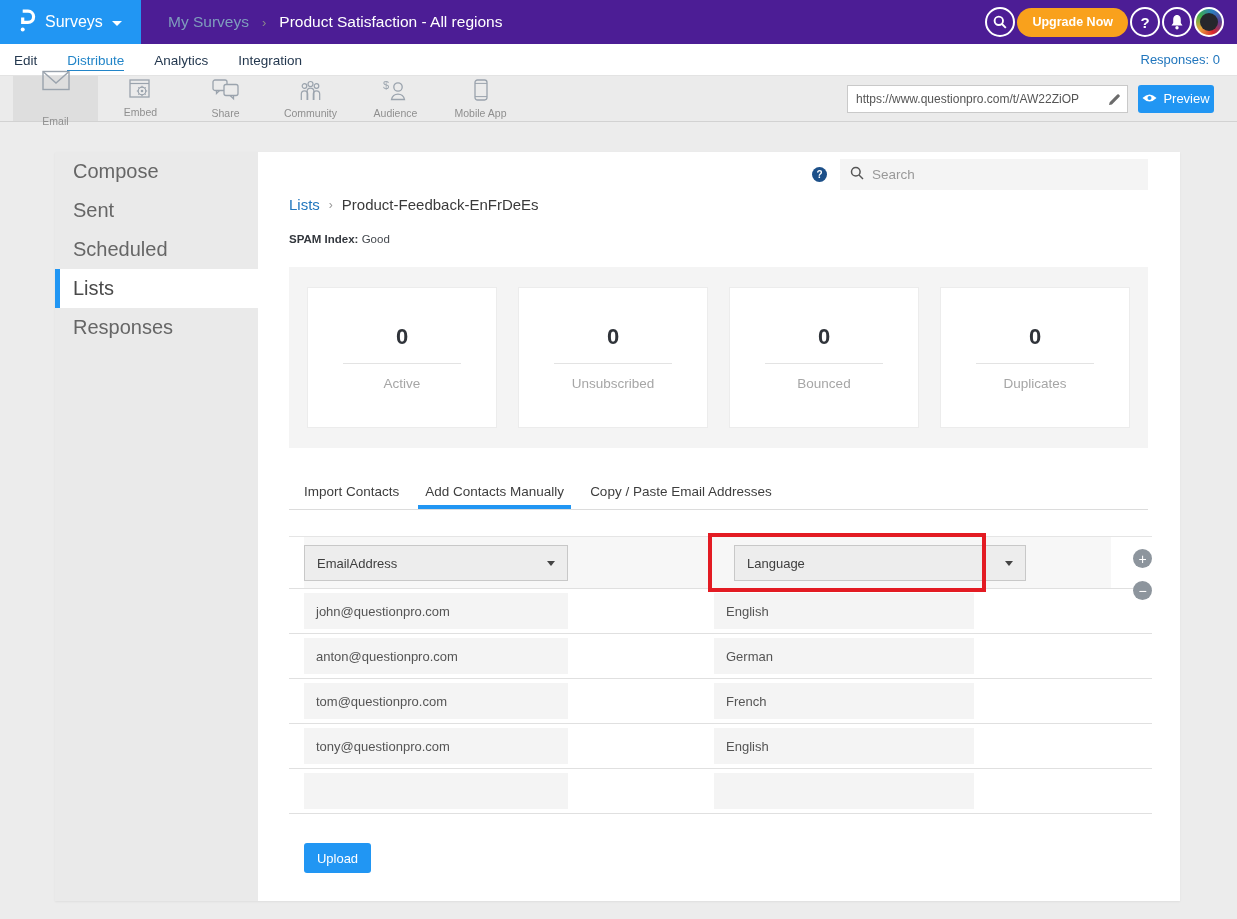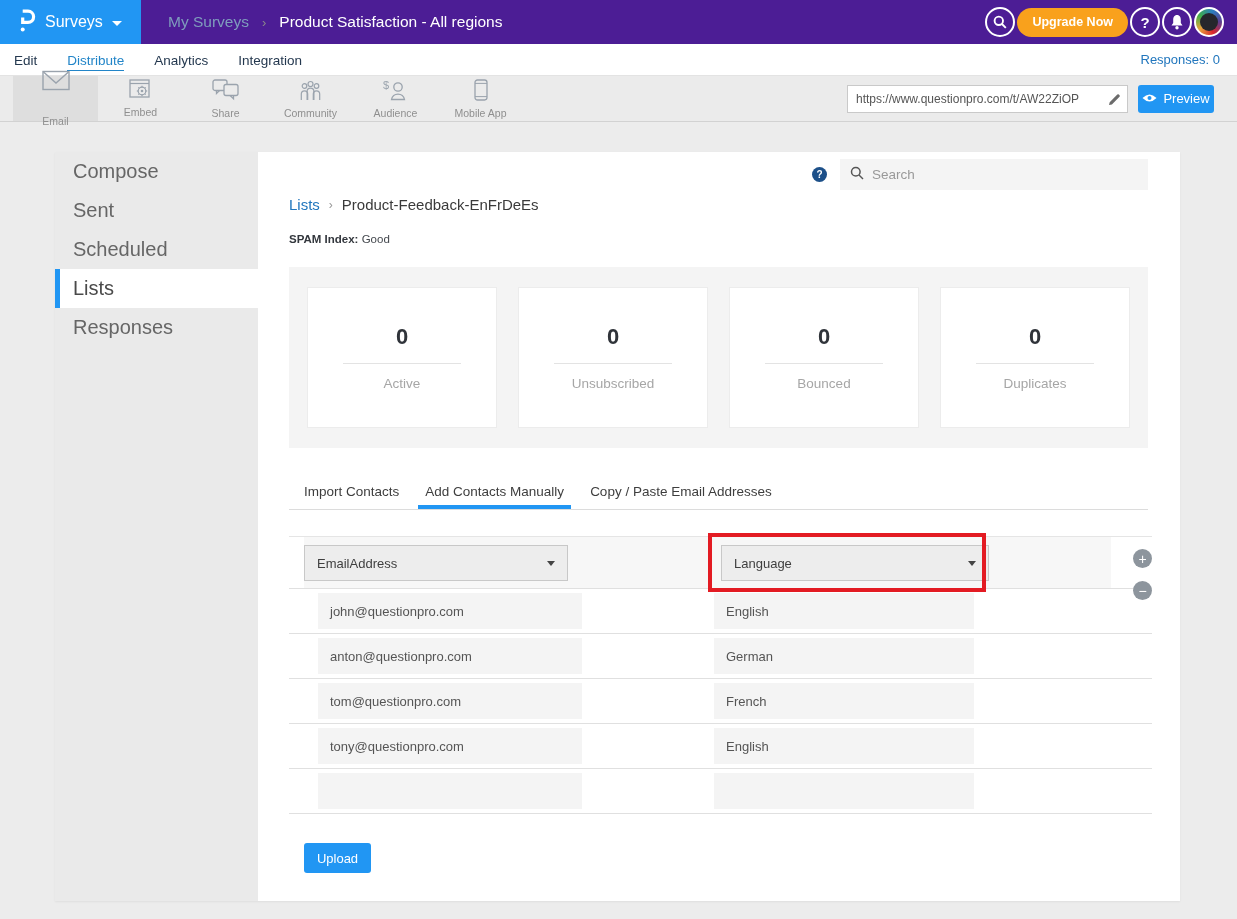--- a/index.html
+++ b/index.html
@@ -67,26 +67,26 @@
 .tabs .baseline{position:absolute;top:31px;left:0;width:859px;height:1px;background:#dcdcdc;}
 .tab{position:relative;font-size:13.5px;color:#3e3e3e;padding:6px 7px 0;margin-right:12px;cursor:pointer;}
 .tab:first-child{margin-left:8px;}
 .tab.active::after{content:"";position:absolute;left:0;right:0;top:27px;height:4px;background:#2196f3;z-index:1;}
 
 .form{position:absolute;top:384px;left:31px;width:863px;border-top:1px solid #e5e5e5;}
 .form-header{position:relative;height:52px;border-bottom:1px solid #e0e0e0;}
 .header-strip{position:absolute;left:15px;top:0;width:807px;height:51px;background:#f7f7f7;}
 .selectbox{position:absolute;top:8px;height:36px;background:#ededed;border:1px solid #c8c8c8;display:flex;align-items:center;padding:0 12px;font-size:13px;color:#3f3f3f;cursor:pointer;}
 .sel-email{left:15px;width:264px;}
-.sel-lang{left:432px;width:268px;}
+.sel-lang{left:445px;width:292px;}
 .caret-d{margin-left:auto;width:0;height:0;border-left:4.5px solid transparent;border-right:4.5px solid transparent;border-top:5px solid #444;}
 .red-box{position:absolute;left:419px;top:-4px;width:278px;height:59px;border:4px solid #e31b23;pointer-events:none;z-index:3;}
 .form-row{position:relative;height:45px;border-bottom:1px solid #e0e0e0;}
 .cellbox{position:absolute;top:4px;height:36px;background:#f4f4f4;display:flex;align-items:center;padding:0 12px;font-size:13px;color:#555;}
-.cell-email{left:29px;width:264px;}
+.cell-email{left:15px;width:264px;}
 .cell-lang{left:425px;width:260px;}
 .pmbtn{position:absolute;width:19px;height:19px;border-radius:50%;background:#8d959d;color:#fff;display:flex;align-items:center;justify-content:center;font-size:14px;line-height:1;cursor:pointer;z-index:2;}
 .plus{left:844px;top:12px;}
 .minus{left:844px;top:44px;}
 .upload{position:absolute;top:691px;left:46px;width:67px;height:30px;background:#2196f3;color:#fff;border:none;border-radius:3px;font-size:13px;cursor:pointer;font-family:"Liberation Sans",sans-serif;}
 </style>
 </head>
 <body>
 
 <div class="topbar">

